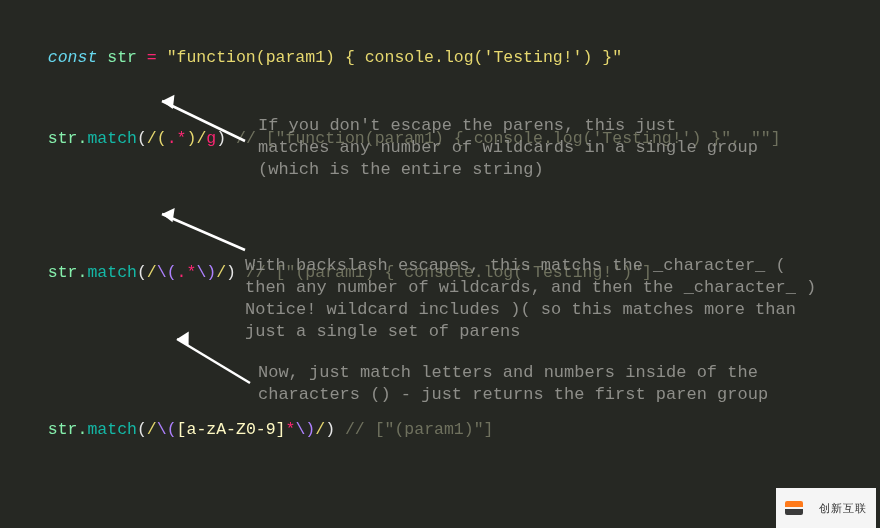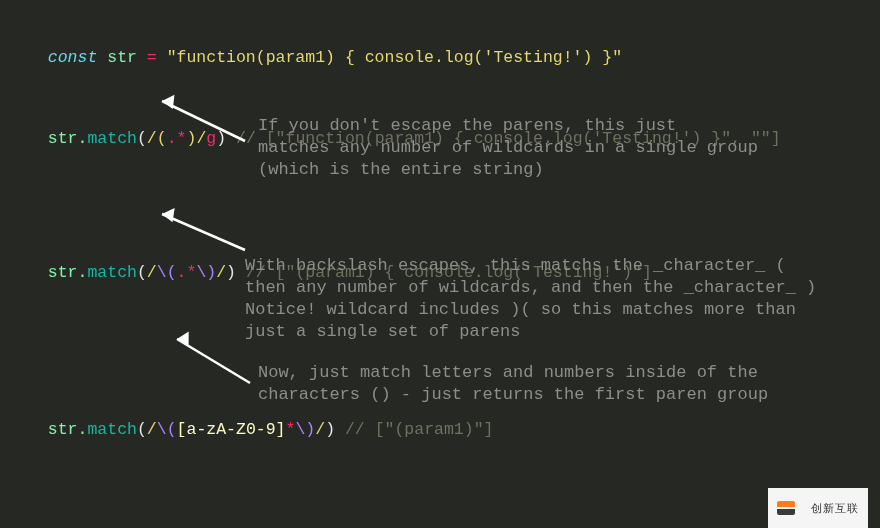--- a/index.html
+++ b/index.html
@@ -35,21 +35,21 @@
     line-height: 1.3;
     white-space: pre-wrap;
   }
   svg.arrow {
     position: absolute;
     overflow: visible;
     pointer-events: none;
   }
   .watermark {
     position: absolute;
-    right: 12px;
+    right: 4px;
     bottom: 0;
     width: 100px;
     height: 40px;
     background: #f5f5f5;
     display: flex;
     align-items: center;
     justify-content: center;
     gap: 16px;
   }
   .watermark .logo-mark {

